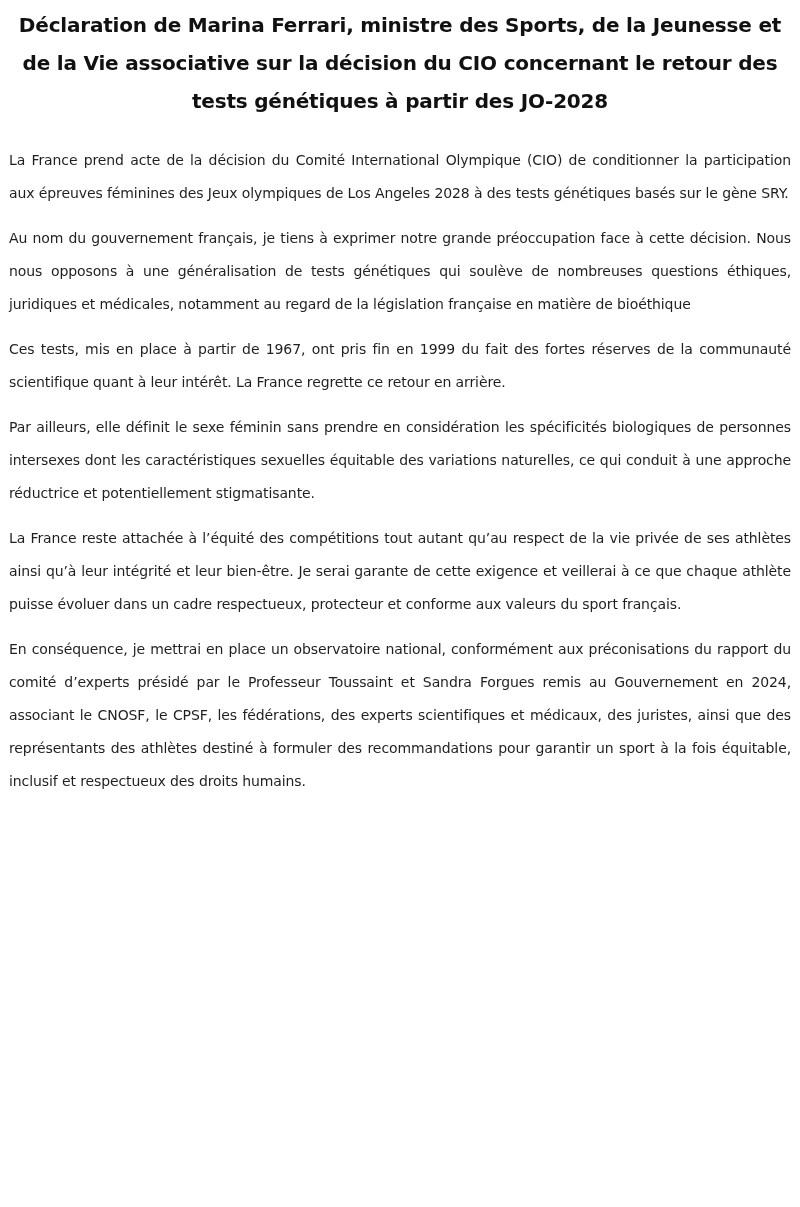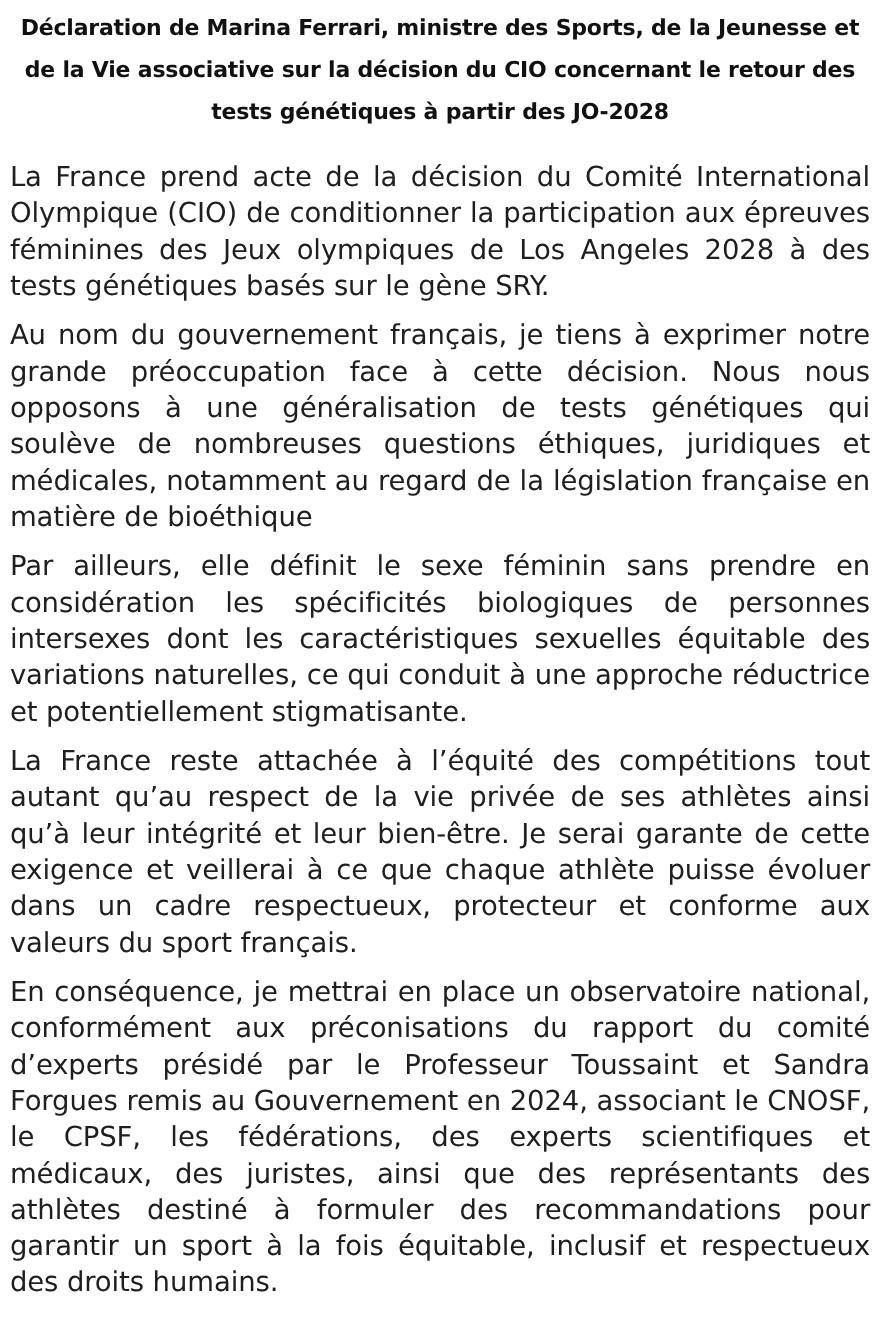--- a/index.html
+++ b/index.html
@@ -21,21 +21,21 @@
   .doc-title {
     font-size: 20px;
     font-weight: 700;
     line-height: 38px;
     text-align: center;
     color: #111111;
     margin: 0 0 24px 0;
     letter-spacing: -0.2px;
   }
   .doc-paragraph {
-    font-size: 25px;
+    font-size: 14px;
     font-weight: 400;
     line-height: 33px;
     text-align: justify;
     text-justify: inter-word;
     margin: 0 0 12px 0;
     letter-spacing: -0.1px;
   }
   .doc-paragraph:last-child {
     margin-bottom: 4px;
   }
@@ -43,20 +43,21 @@
 </head>
 <body>
 
 <div class="page">
   <h1 class="doc-title">Déclaration de Marina Ferrari, ministre des Sports, de la Jeunesse et de la Vie associative sur la décision du CIO concernant le retour des tests génétiques à partir des JO-2028</h1>
 
   <p class="doc-paragraph">La France prend acte de la décision du Comité International Olympique (CIO) de conditionner la participation aux épreuves féminines des Jeux olympiques de Los Angeles 2028 à des tests génétiques basés sur le gène SRY.</p>
 
   <p class="doc-paragraph">Au nom du gouvernement français, je tiens à exprimer notre grande préoccupation face à cette décision. Nous nous opposons à une généralisation de tests génétiques qui soulève de nombreuses questions éthiques, juridiques et médicales, notamment au regard de la législation française en matière de bioéthique</p>
 
+  <p class="doc-paragraph">Ces tests, mis en place à partir de 1967, ont pris fin en 1999 du fait des fortes réserves de la communauté scientifique quant à leur intérêt. La France regrette ce retour en arrière.</p>
 
 
   <p class="doc-paragraph">Par ailleurs, elle définit le sexe féminin sans prendre en considération les spécificités biologiques de personnes intersexes dont les caractéristiques sexuelles équitable des variations naturelles, ce qui conduit à une approche réductrice et potentiellement stigmatisante.</p>
 
   <p class="doc-paragraph">La France reste attachée à l’équité des compétitions tout autant qu’au respect de la vie privée de ses athlètes ainsi qu’à leur intégrité et leur bien-être.  Je serai garante de cette exigence et veillerai à ce que chaque athlète puisse évoluer dans un cadre respectueux, protecteur et conforme aux valeurs du sport français.</p>
 
   <p class="doc-paragraph">En conséquence, je mettrai en place un observatoire national, conformément aux préconisations du rapport du comité d’experts présidé par le Professeur Toussaint et Sandra Forgues remis au Gouvernement en 2024, associant le CNOSF, le CPSF, les fédérations, des experts scientifiques et médicaux, des juristes, ainsi que des représentants des athlètes destiné à formuler des recommandations pour garantir un sport à la fois équitable, inclusif et respectueux des droits humains.</p>
 </div>
 
 </body></html>

